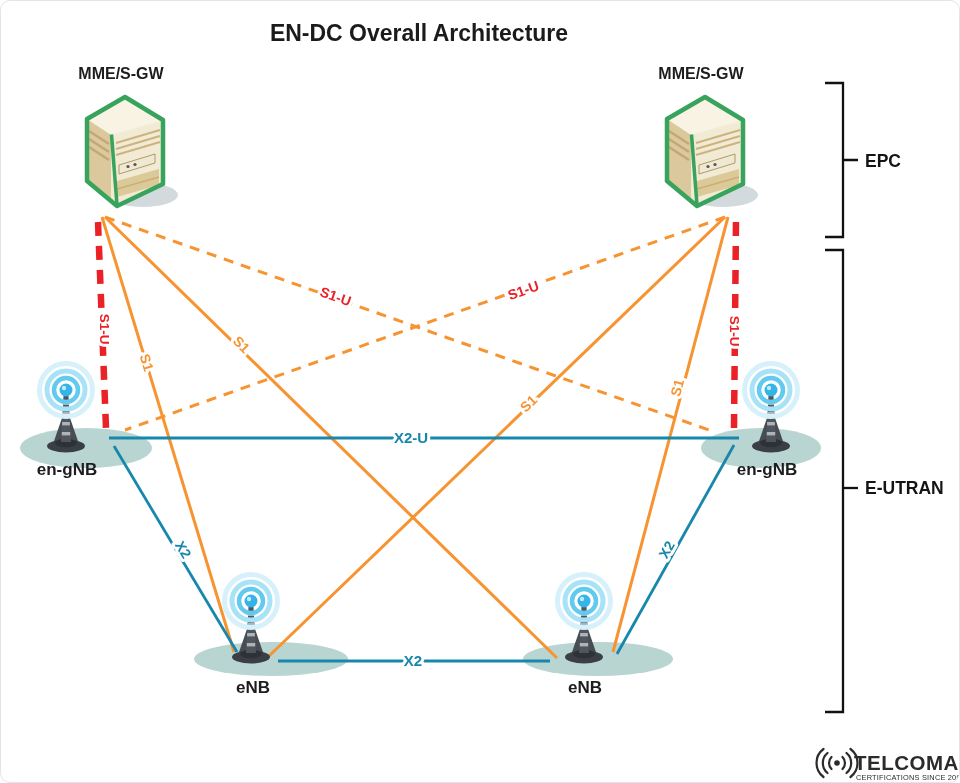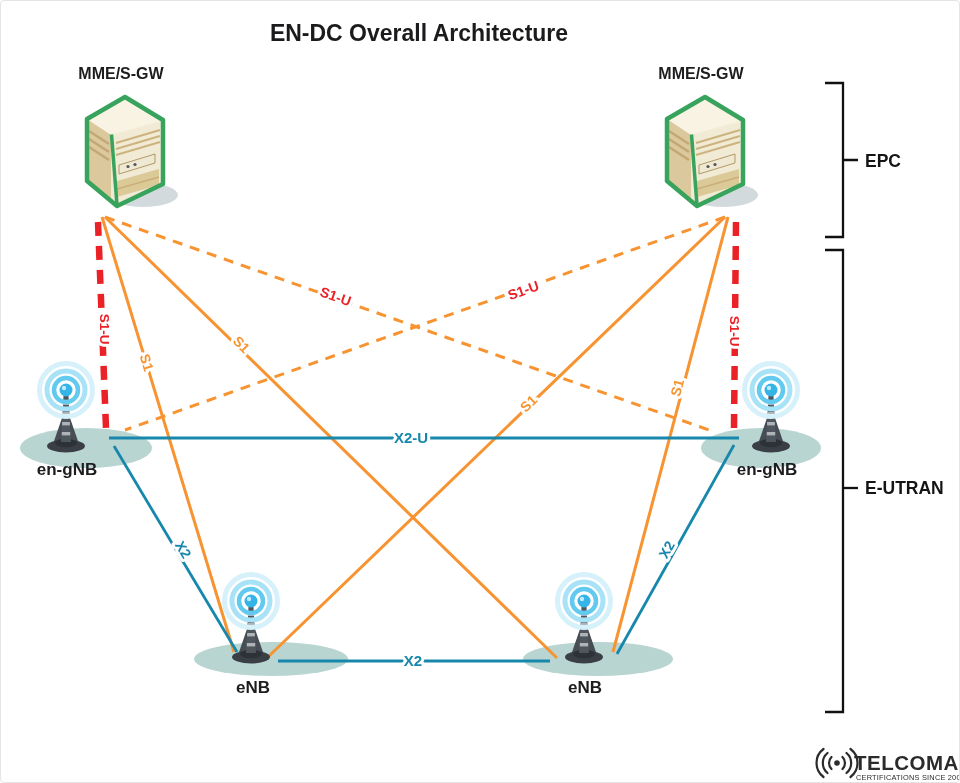--- a/index.html
+++ b/index.html
@@ -1,17 +1,17 @@
 <!DOCTYPE html>
 <html><head>
 <meta charset="utf-8">
 <style>
   html,body{margin:0;padding:0;background:#fff;}
   body{width:960px;height:783px;font-family:"Liberation Sans",sans-serif;}
-  .frame{position:relative;width:958px;height:781px;border:1px solid #e4e4e4;border-radius:4px;overflow:hidden;background:#fff;}
+  .frame{position:relative;width:958px;height:781px;border:1px solid #e4e4e4;border-radius:10px;overflow:hidden;background:#fff;}
   svg{position:absolute;left:0;top:0;}
   text{font-family:"Liberation Sans",sans-serif;}
   .title{font-size:23px;font-weight:bold;fill:#1b1b1d;text-anchor:middle;}
   .node-label{font-size:17px;font-weight:bold;fill:#1d1d1f;text-anchor:middle;}
   .mme-label{font-size:16px;font-weight:bold;fill:#1d1d1f;text-anchor:middle;}
   .grp-label{font-size:17.5px;font-weight:600;fill:#141414;}
   .lbl{font-weight:bold;text-anchor:middle;paint-order:stroke;stroke:#ffffff;stroke-width:6px;stroke-linejoin:round;}
   .f13{font-size:13.5px;} .f14{font-size:14px;} .f15{font-size:15px;}
   .red{fill:#ea2127;} .or{fill:#f79331;} .teal{fill:#1787ac;}
   .ln{fill:none;stroke-linecap:butt;}

